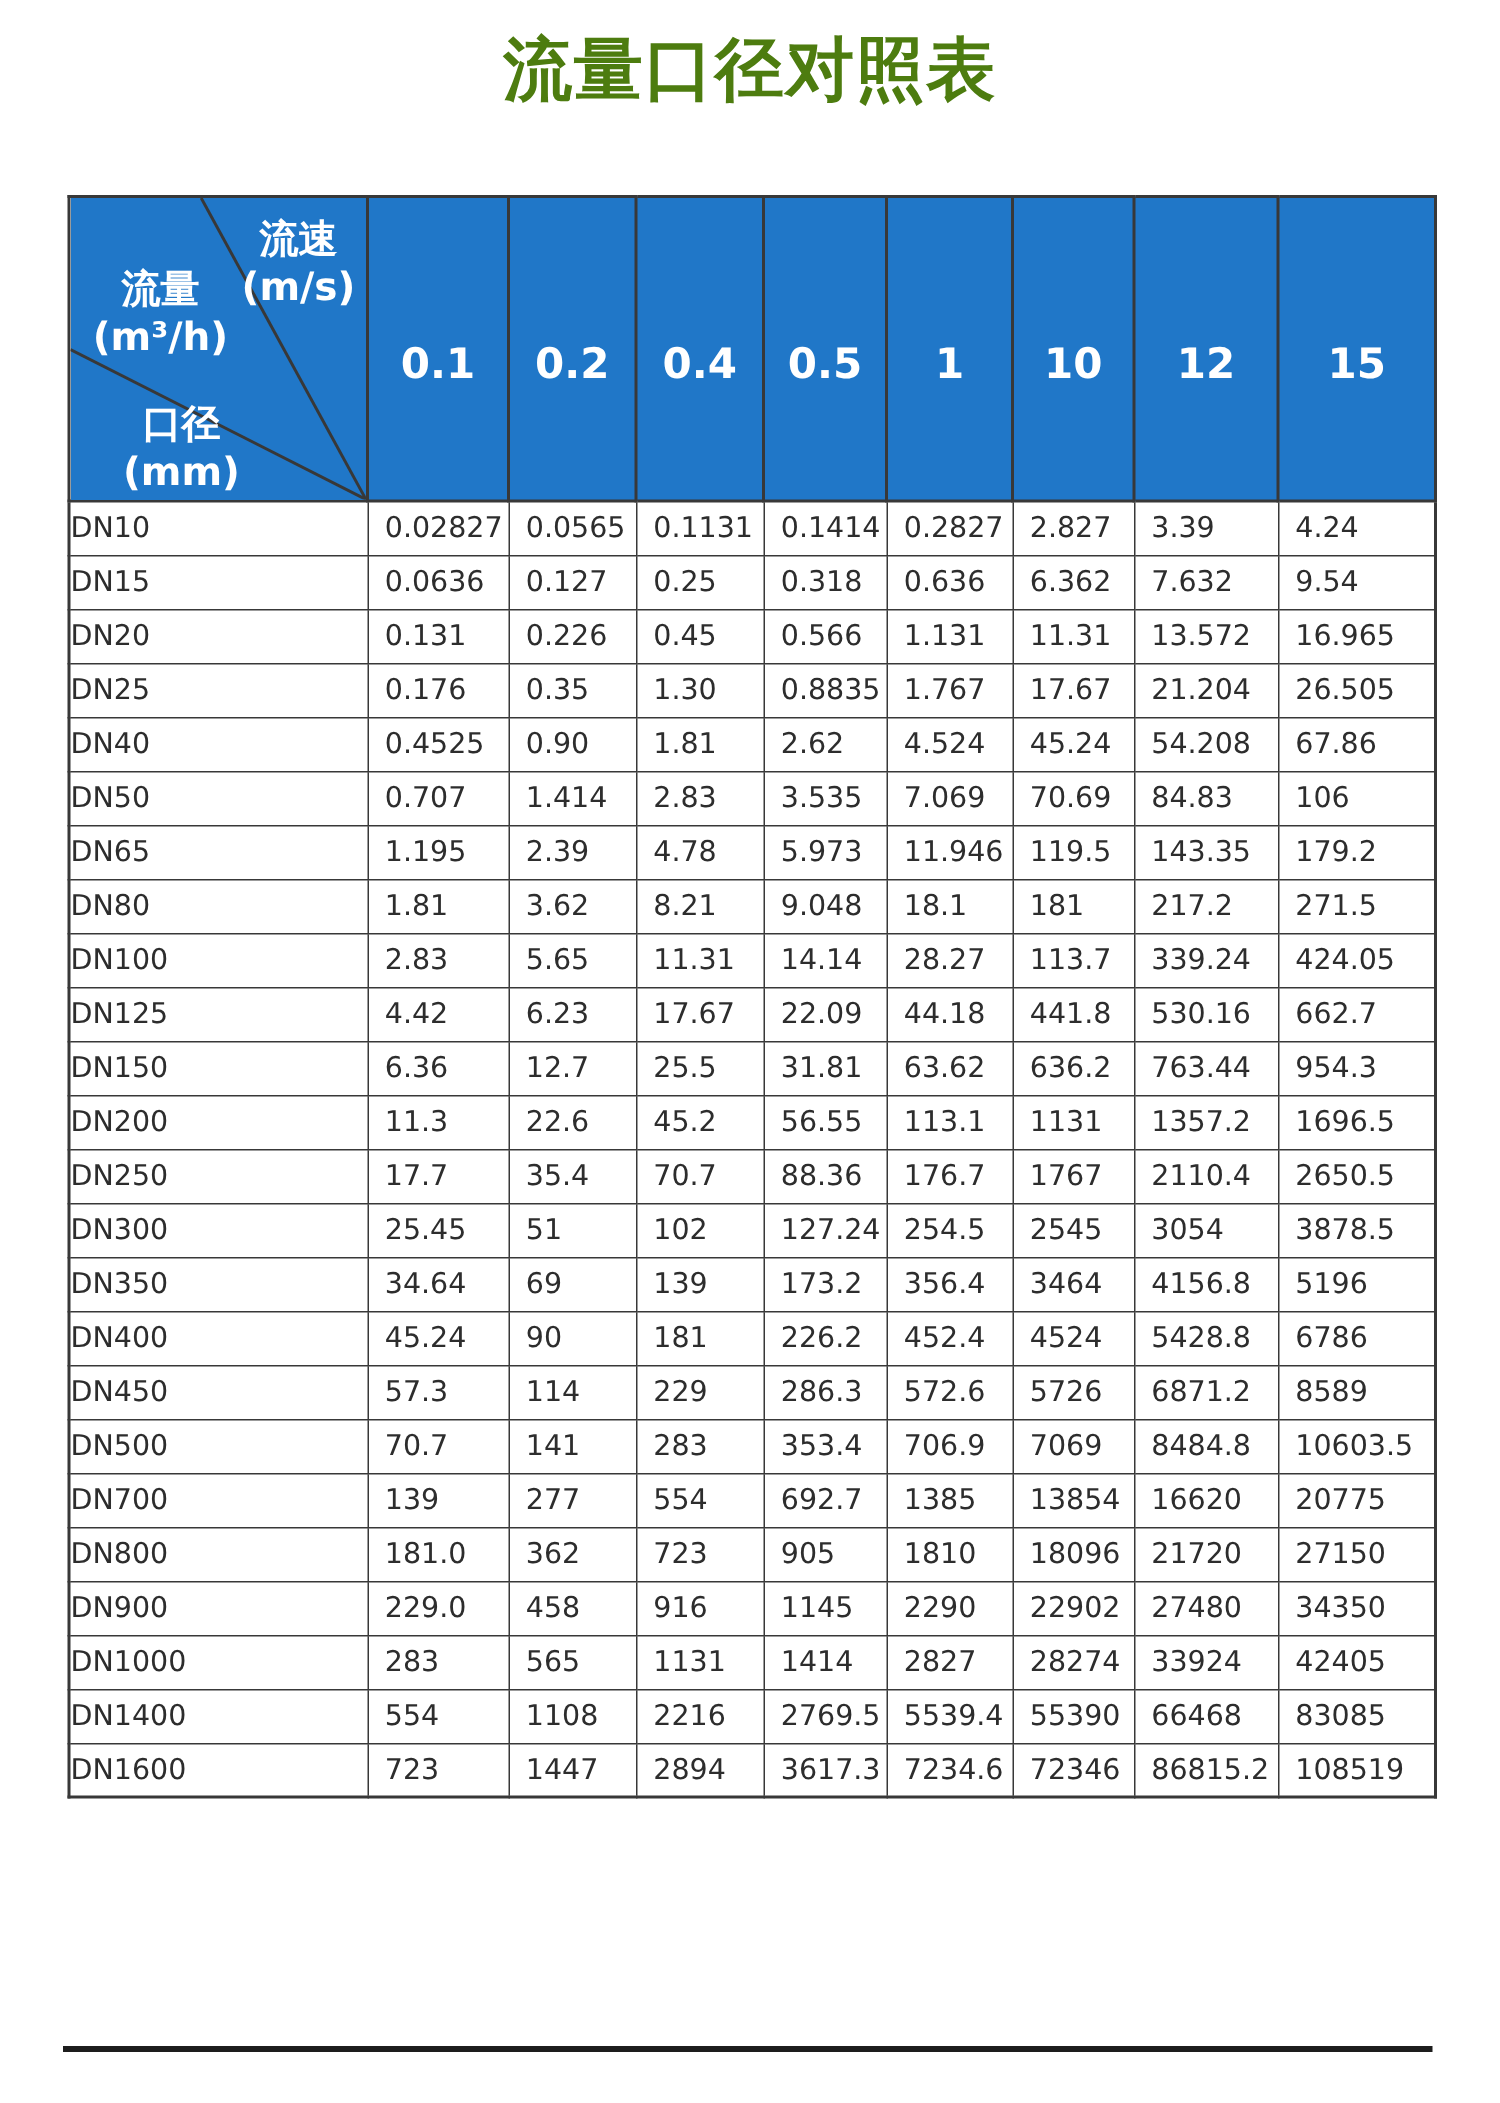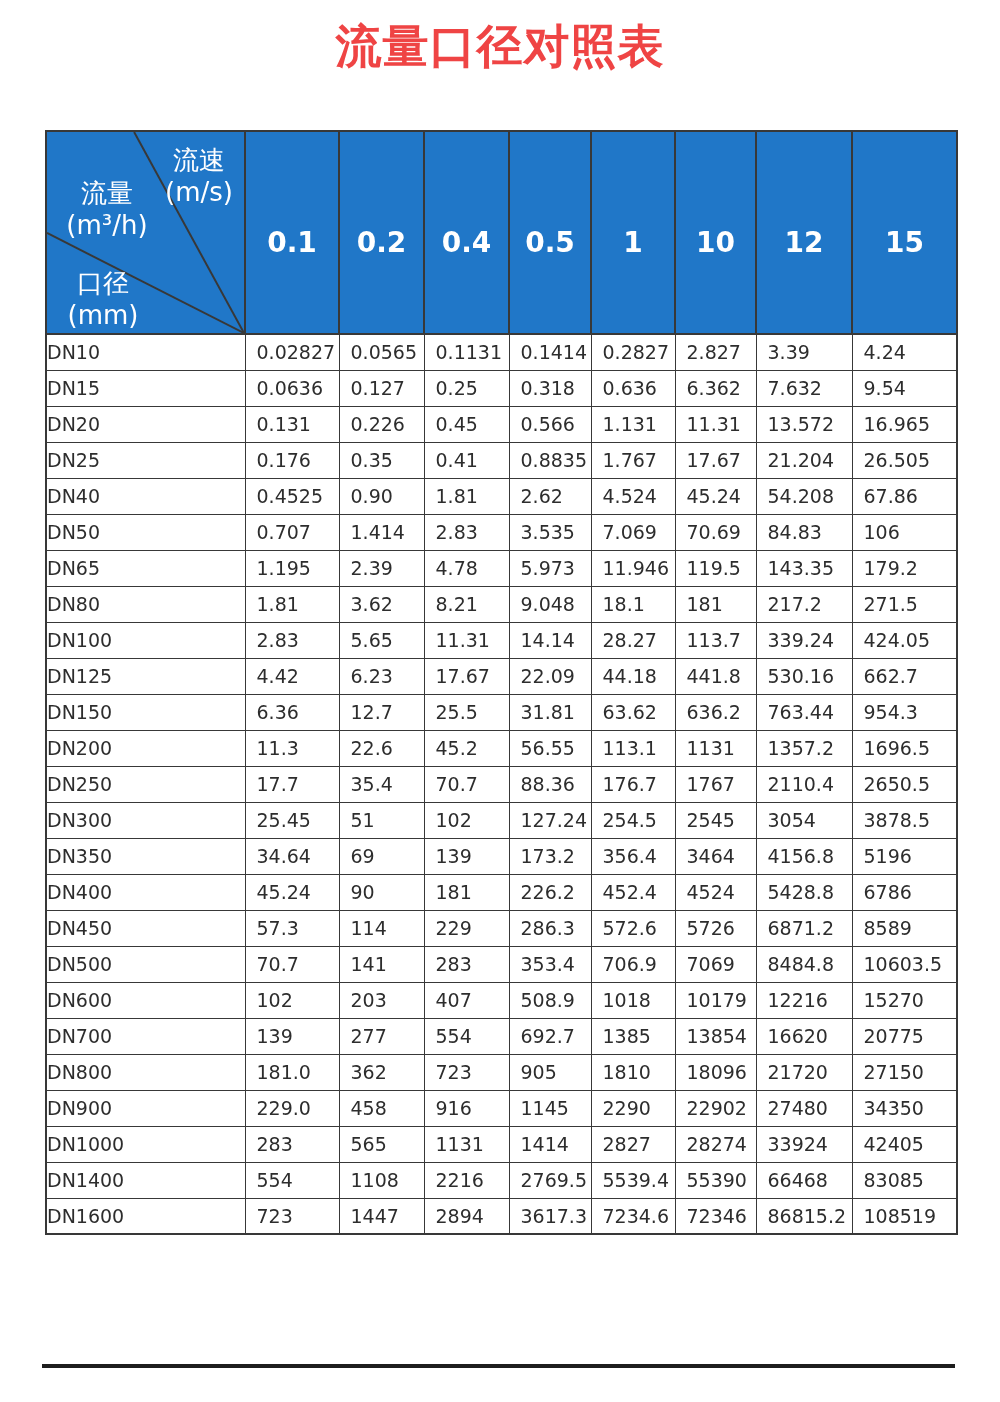--- a/index.html
+++ b/index.html
@@ -16,21 +16,21 @@
   }
   .page-title {
     position: absolute;
     top: 16px;
     left: 0;
     width: 100%;
     margin: 0;
     text-align: center;
     font-size: 46px;
     font-weight: 900;
-    color: #ef4444;
+    color: #4d7c0f;
     letter-spacing: 1px;
   }
   table.flow-table {
     position: absolute;
     left: 45px;
     top: 130px;
     width: 911px;
     border-collapse: collapse;
     table-layout: fixed;
     border: 2px solid var(--grid, #383838);
@@ -58,27 +58,27 @@
     display: block;
   }
   .corner .diag line {
     stroke: var(--grid, #383838);
     stroke-width: 2;
   }
   .corner-label {
     position: absolute;
     text-align: center;
     font-size: 26px;
-    font-weight: 400;
+    font-weight: 700;
     line-height: 1.22;
     color: #ffffff;
   }
   .c-velocity { top: 13px;  left: 104px; width: 96px; }
   .c-flow     { top: 46px;  left: 10px;  width: 100px; }
-  .c-diameter { top: 136px; left: 4px;   width: 104px; }
+  .c-diameter { top: 136px; left: 22px;   width: 104px; }
 
   table.flow-table tbody td {
     border: 1.6px solid var(--grid, #383838);
     height: 36px;
     box-sizing: border-box;
     font-size: 19px;
     color: var(--text, #2D2D2D);
     padding: 0 2px 0 11px;
     white-space: nowrap;
     overflow: hidden;
@@ -176,21 +176,21 @@
         <td>0.566</td>
         <td>1.131</td>
         <td>11.31</td>
         <td>13.572</td>
         <td>16.965</td>
       </tr>
       <tr>
         <td class="dn">DN25</td>
         <td>0.176</td>
         <td>0.35</td>
-        <td>0.41</td>
+        <td>1.30</td>
         <td>0.8835</td>
         <td>1.767</td>
         <td>17.67</td>
         <td>21.204</td>
         <td>26.505</td>
       </tr>
       <tr>
         <td class="dn">DN40</td>
         <td>0.4525</td>
         <td>0.90</td>
@@ -338,31 +338,20 @@
         <td>70.7</td>
         <td>141</td>
         <td>283</td>
         <td>353.4</td>
         <td>706.9</td>
         <td>7069</td>
         <td>8484.8</td>
         <td>10603.5</td>
       </tr>
       <tr>
-        <td class="dn">DN600</td>
-        <td>102</td>
-        <td>203</td>
-        <td>407</td>
-        <td>508.9</td>
-        <td>1018</td>
-        <td>10179</td>
-        <td>12216</td>
-        <td>15270</td>
-      </tr>
-      <tr>
         <td class="dn">DN700</td>
         <td>139</td>
         <td>277</td>
         <td>554</td>
         <td>692.7</td>
         <td>1385</td>
         <td>13854</td>
         <td>16620</td>
         <td>20775</td>
       </tr>

